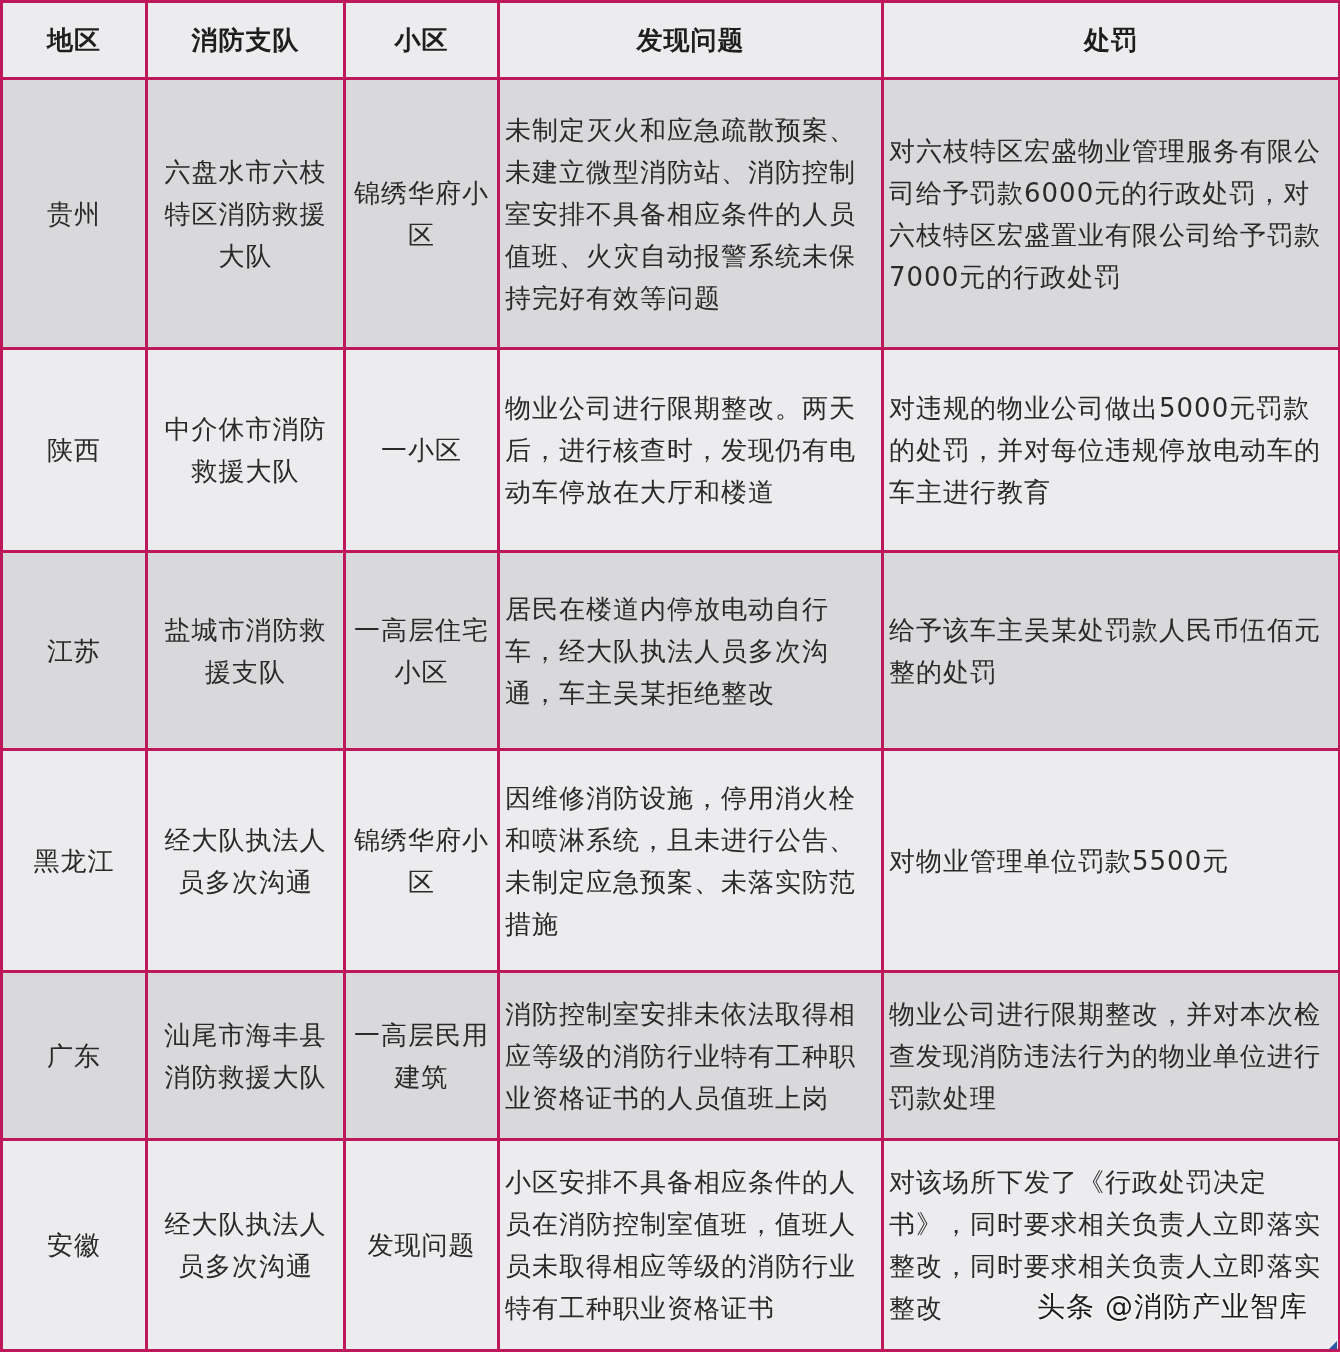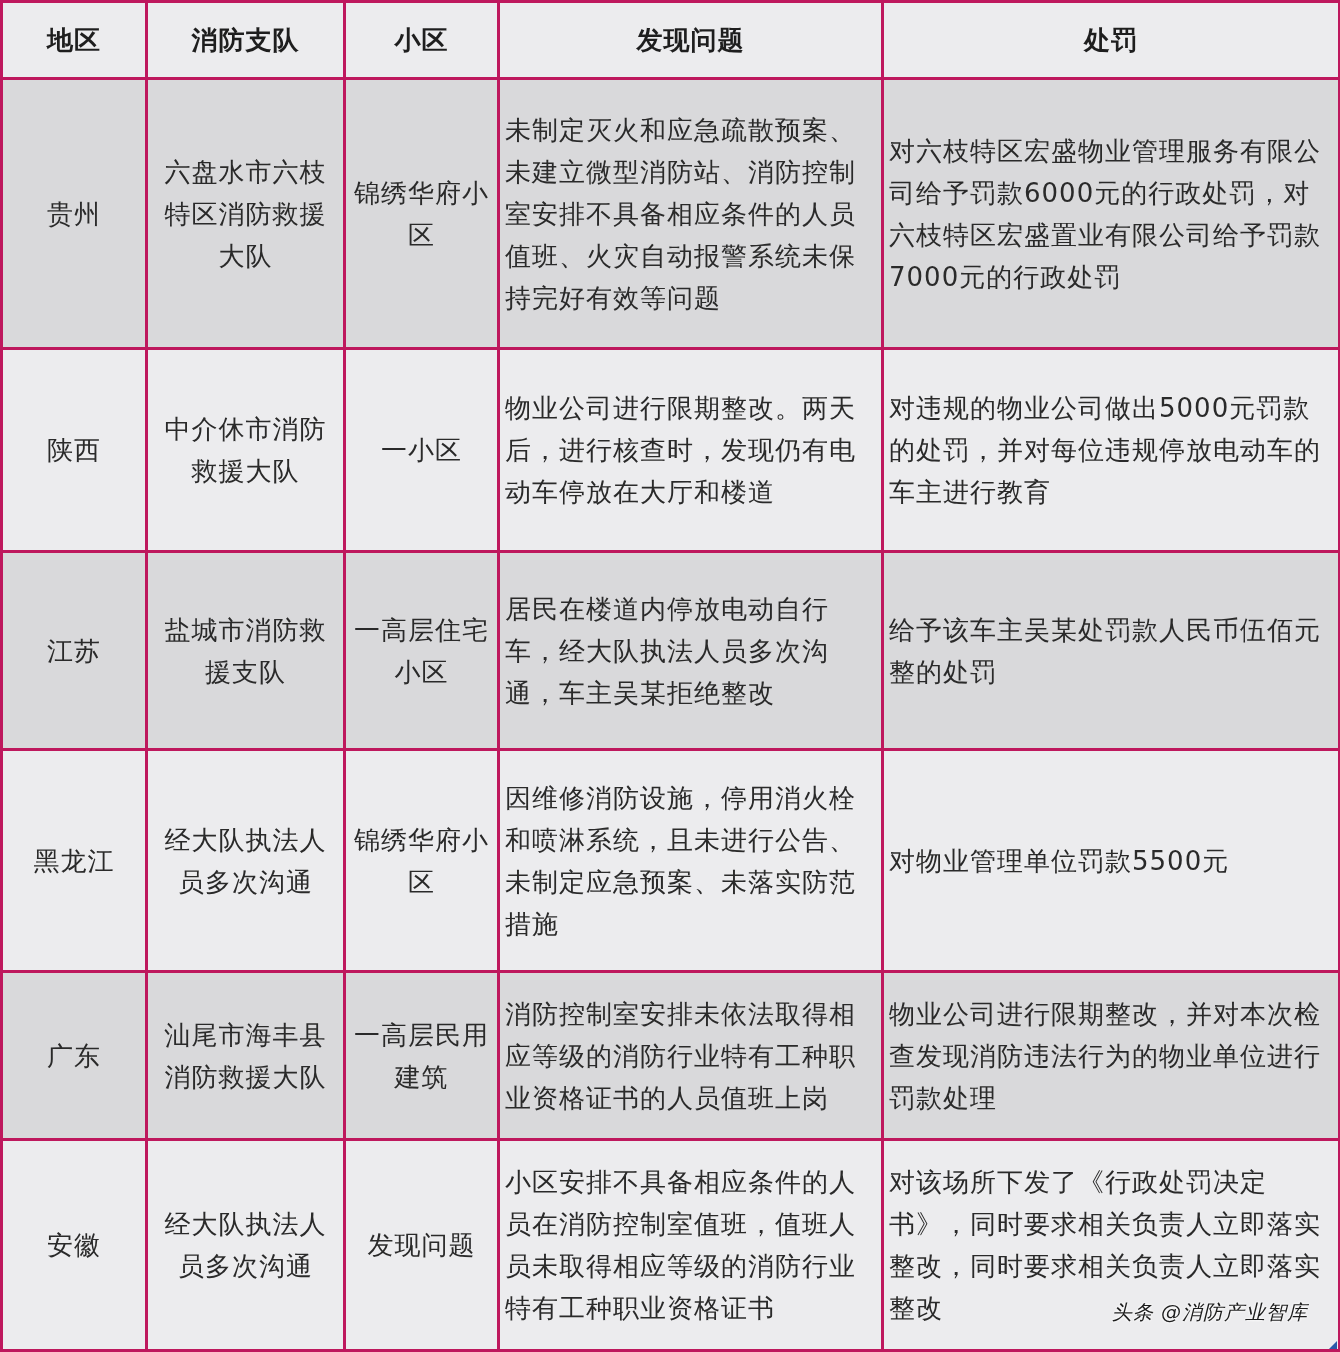--- a/index.html
+++ b/index.html
@@ -26,25 +26,24 @@
       color: #1e1e1e;
       text-align: center;
       height: 72px;
     }
     tr.row-dark td { background: #d9d9db; }
     tr.row-light td { background: #ececee; }
     td.c { text-align: center; }
     td.l { text-align: left; }
     .watermark {
       position: absolute; right: 28px; bottom: 26px;
-      font-size: 20px; color: #1c1c1c; letter-spacing: 1px;
+      font-size: 28px; color: #1c1c1c; letter-spacing: 1px;
       text-shadow: 0 0 3px #ffffff, 0 0 3px #ffffff;
       background: rgba(236,236,238,0.55);
       padding: 0 4px;
-      font-style: italic;
     }
     .corner-mark {
       position: absolute; right: 3px; bottom: 3px;
       width: 0; height: 0;
       border-left: 8px solid transparent;
       border-bottom: 8px solid #2a5aa8;
     }
   </style>
 </head>
 <body>

